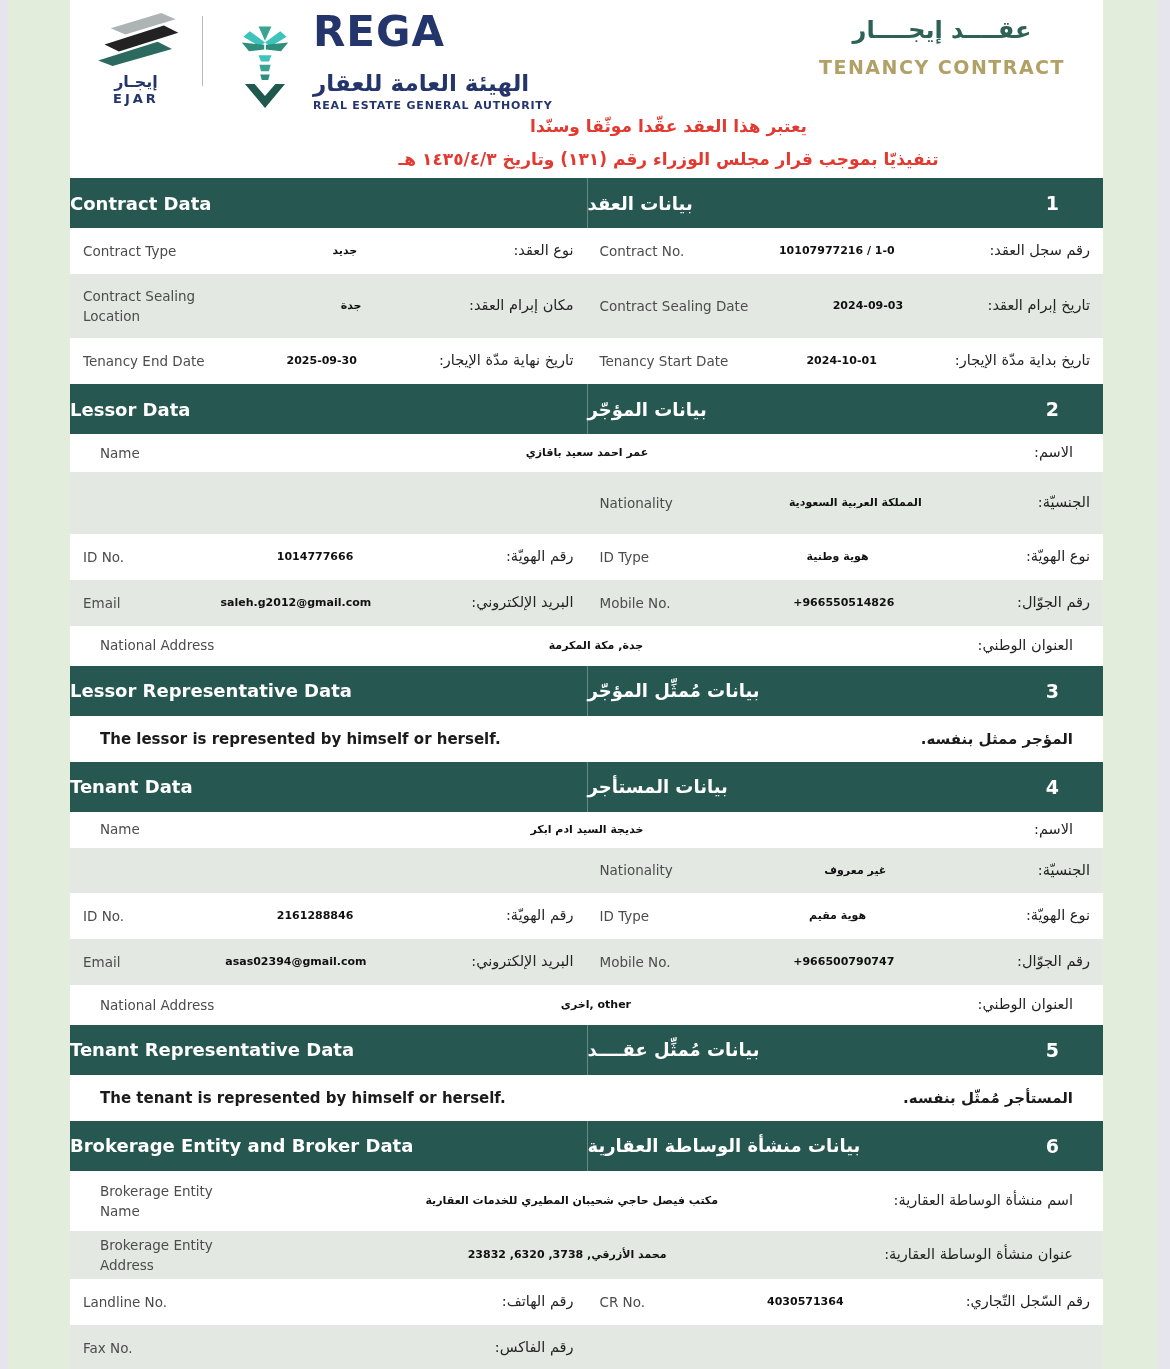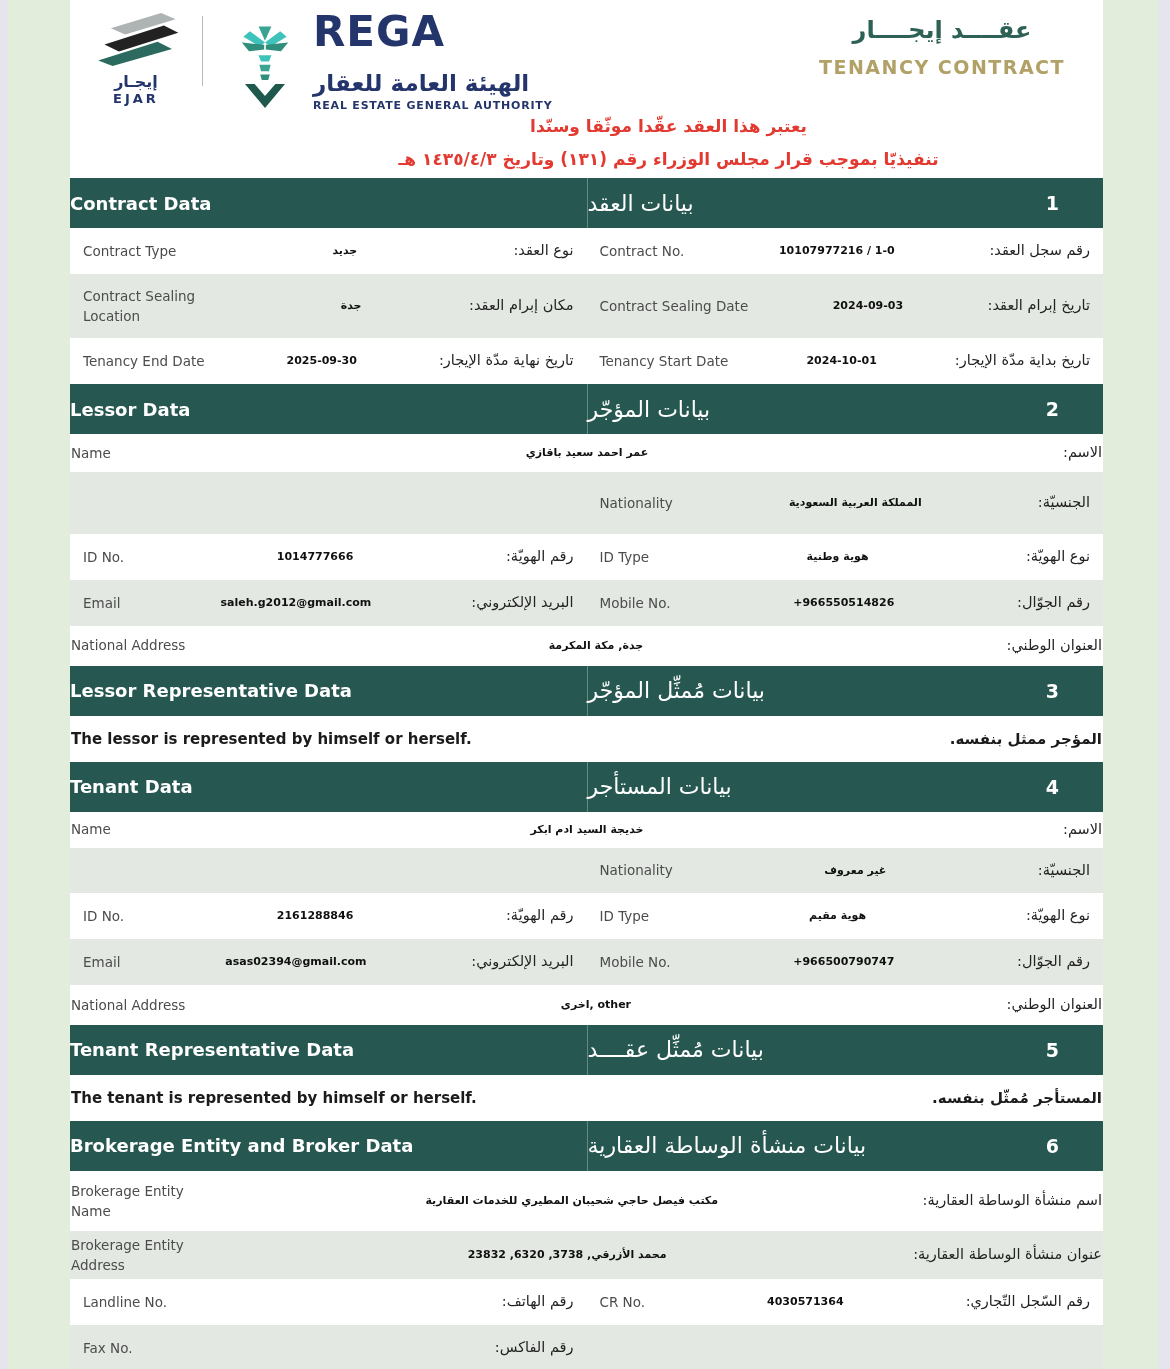--- a/index.html
+++ b/index.html
@@ -28,28 +28,28 @@
   .titles{margin-left:auto;text-align:center;padding-top:4px;min-width:230px}
   .title-ar{font-size:24px;font-weight:700;color:var(--title-green,#2d6156);direction:rtl;white-space:nowrap}
   .title-en{font-size:19px;font-weight:700;color:var(--gold,#b2a166);letter-spacing:1.5px;margin-top:12px;white-space:nowrap}
   .disclaimer{position:relative;left:82px;text-align:center;color:var(--red,#e23a31);font-weight:700;font-size:17px;line-height:33px;direction:rtl;margin-top:2px}
 
   
   .band{height:50px;background:var(--band-green,#265750);display:flex;color:#fff}
   .bh{width:50%;display:flex;align-items:center;justify-content:flex-start;position:relative}
   .bh-r{border-left:1px solid rgba(255,255,255,.3)}
   .band .num{position:absolute;right:44px;font-weight:700;font-size:19px}
-  .band .t-ar{font-size:22px;font-weight:400;direction:rtl}
+  .band .t-ar{font-size:18px;font-weight:700;direction:rtl}
   .band .t-en{font-size:18px;font-weight:700}
 
   
   .row{display:flex;align-items:stretch;min-height:40px}
   .row.w{background:#fff}
   .row.g{background:var(--row-green,#e3e9e2)}
-  .row.full,.row.note{align-items:center;padding:4px 1px;gap:14px}
+  .row.full,.row.note{align-items:center;padding:4px 30px;gap:14px}
   .half{width:50%;display:flex;align-items:center;padding:12px 13px;gap:6px}
   .en{color:#4c4c4c;font-size:13.5px;line-height:1.5;flex:none;max-width:150px}
   .vcell{flex:1;display:flex;align-items:center;justify-content:center;padding:0 6px;min-width:0}
   .val{font-weight:700;color:#101010;font-size:11px;text-align:center;line-height:1.6}
   .ar{color:#232323;font-size:14.5px;line-height:1.5;flex:none;text-align:right}
   .sp{flex:1}
   .note-en,.note-ar{font-weight:700;color:#1b1b1b;font-size:15px}
 </style>
 </head>
 <body>

